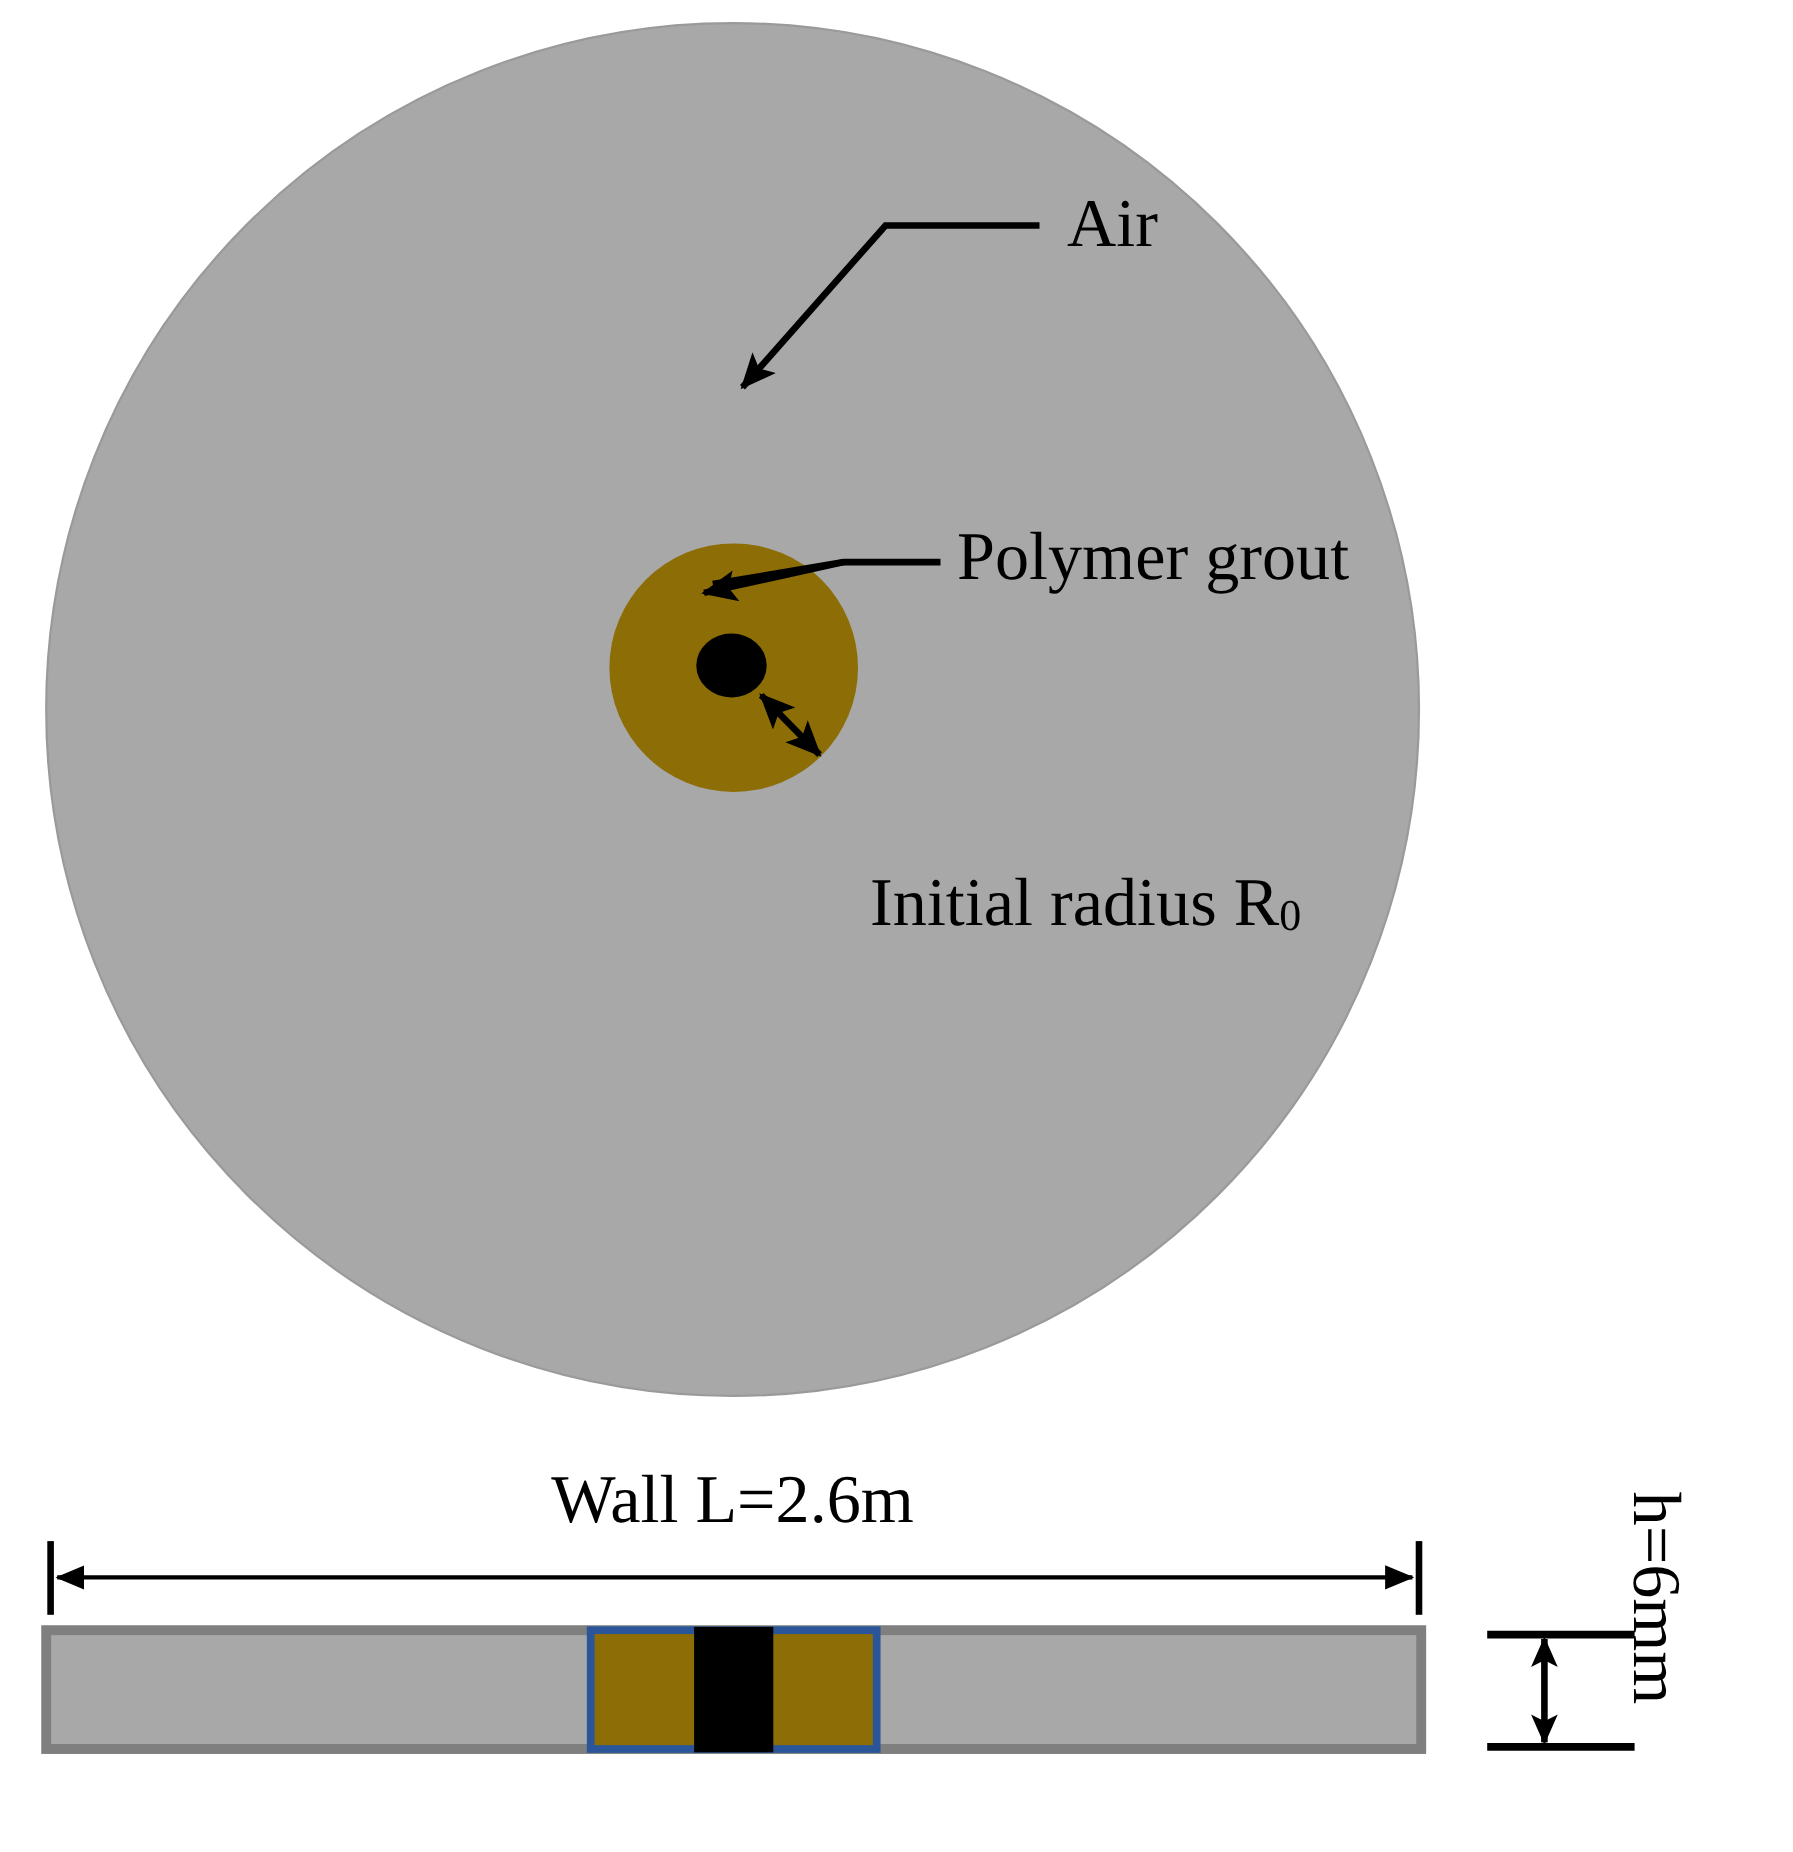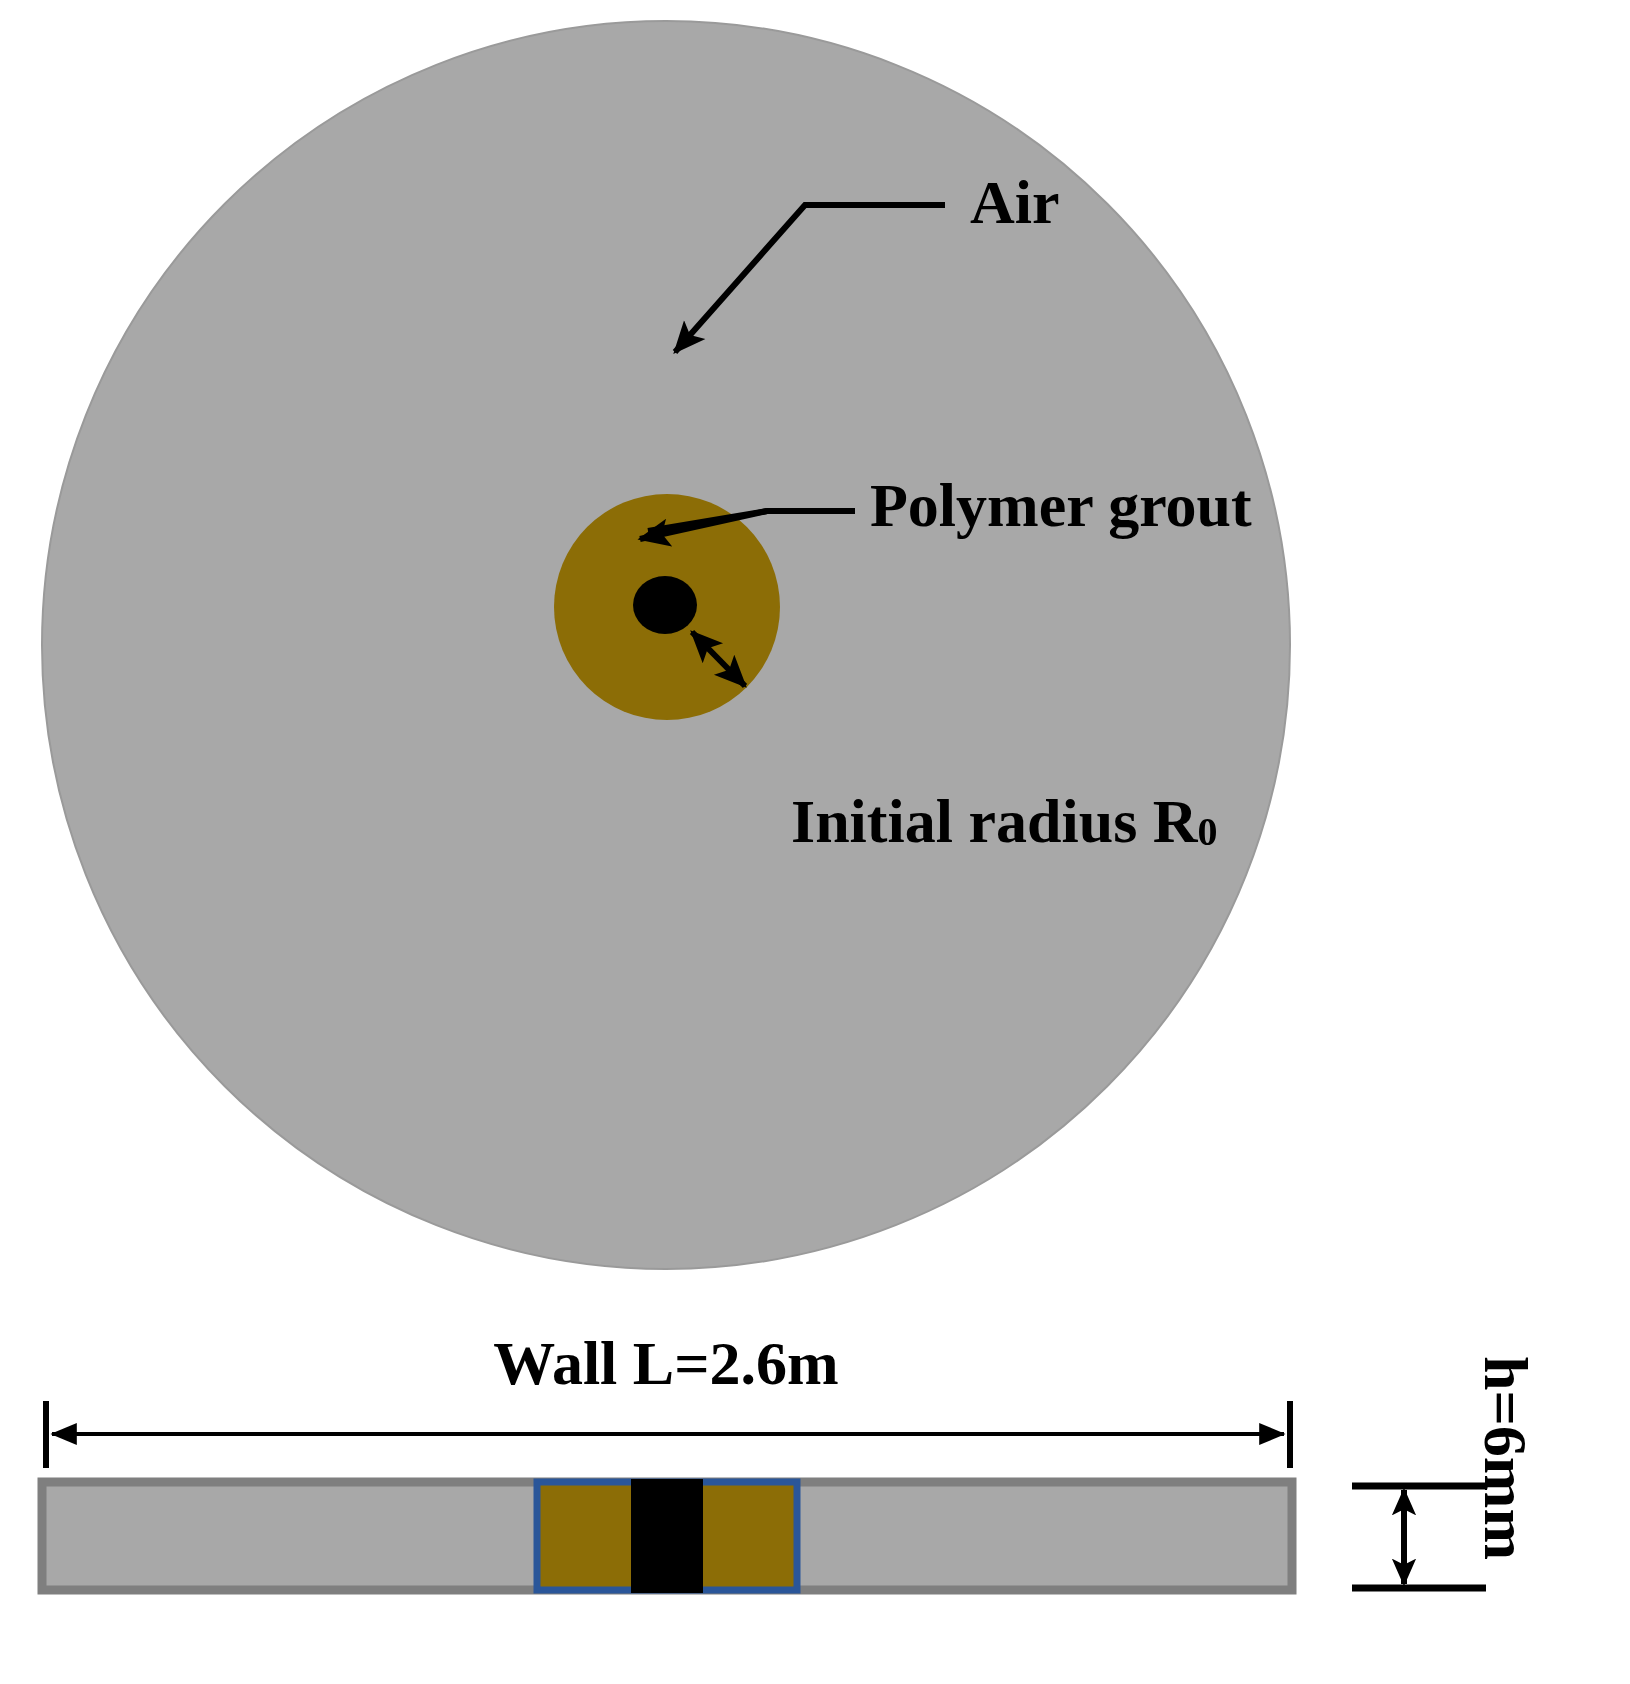--- a/index.html
+++ b/index.html
@@ -9,21 +9,20 @@
   }
   body {
     font-family: "Liberation Serif", "DejaVu Serif", serif;
   }
   #figure {
     position: relative;
     width: 1630px;
     height: 1684px;
     background: #ffffff;
     overflow: hidden;
-    font-weight: bold;
   }
   #figure-svg {
     position: absolute;
     left: 0;
     top: 0;
     width: 1630px;
     height: 1684px;
     display: block;
   }
   .diagram-label {

